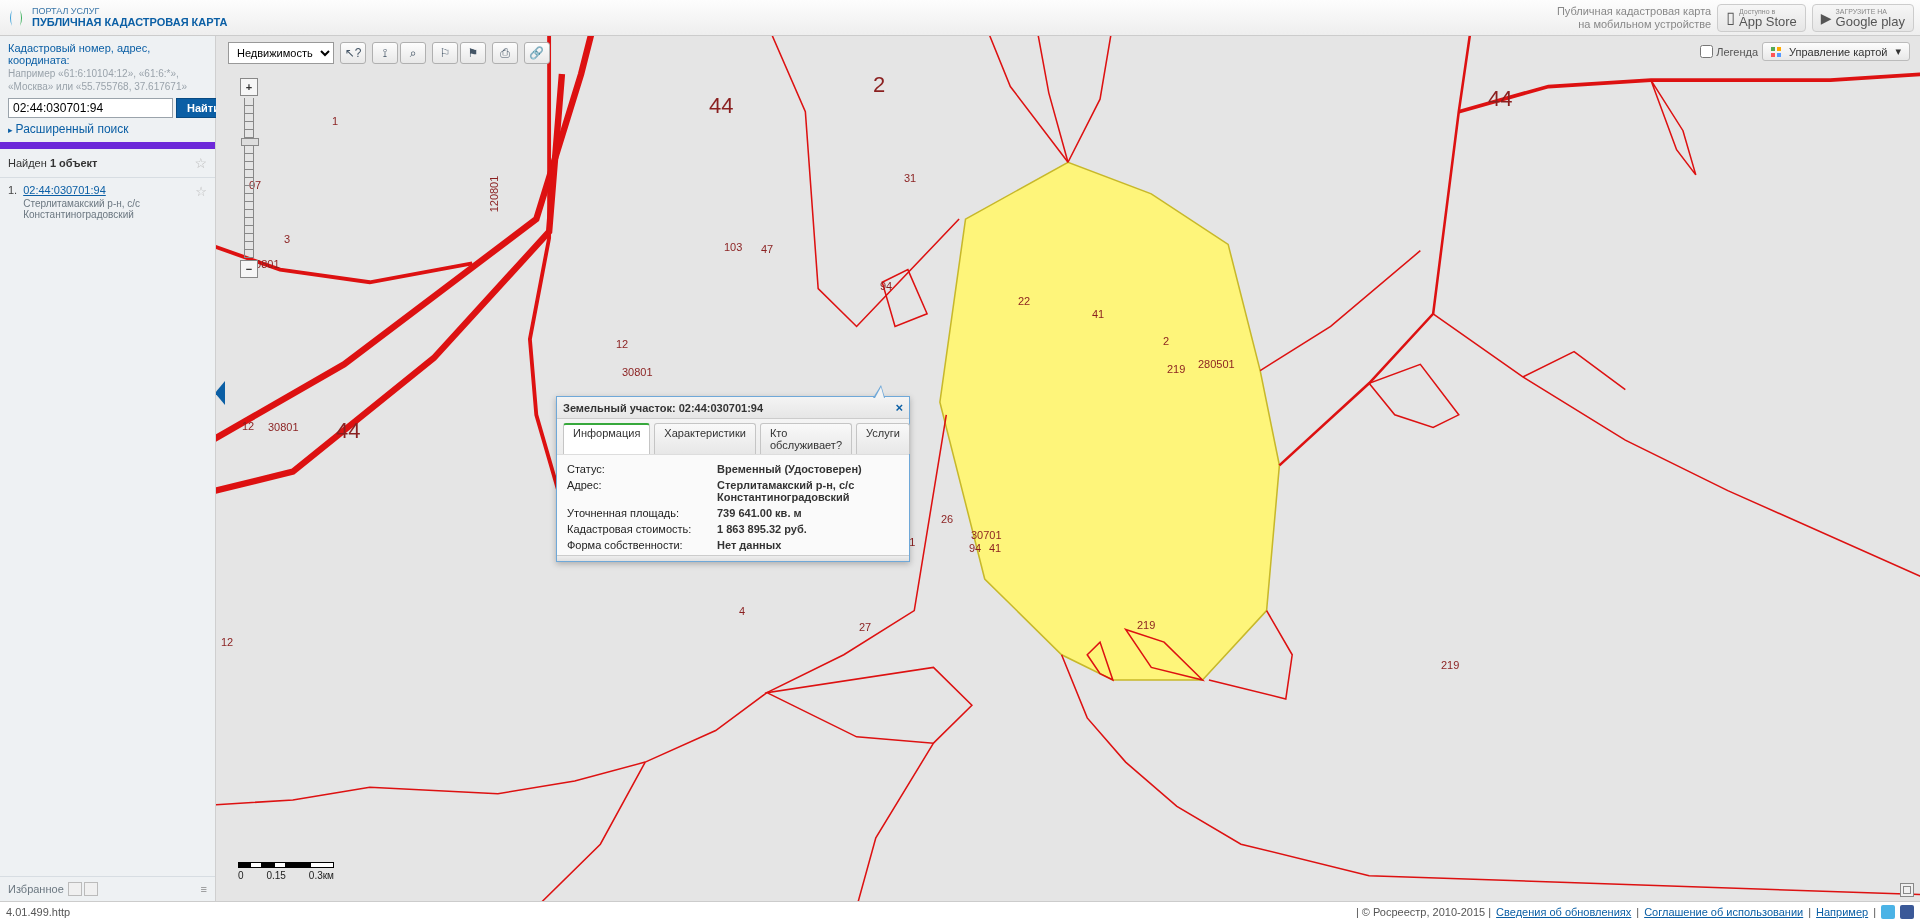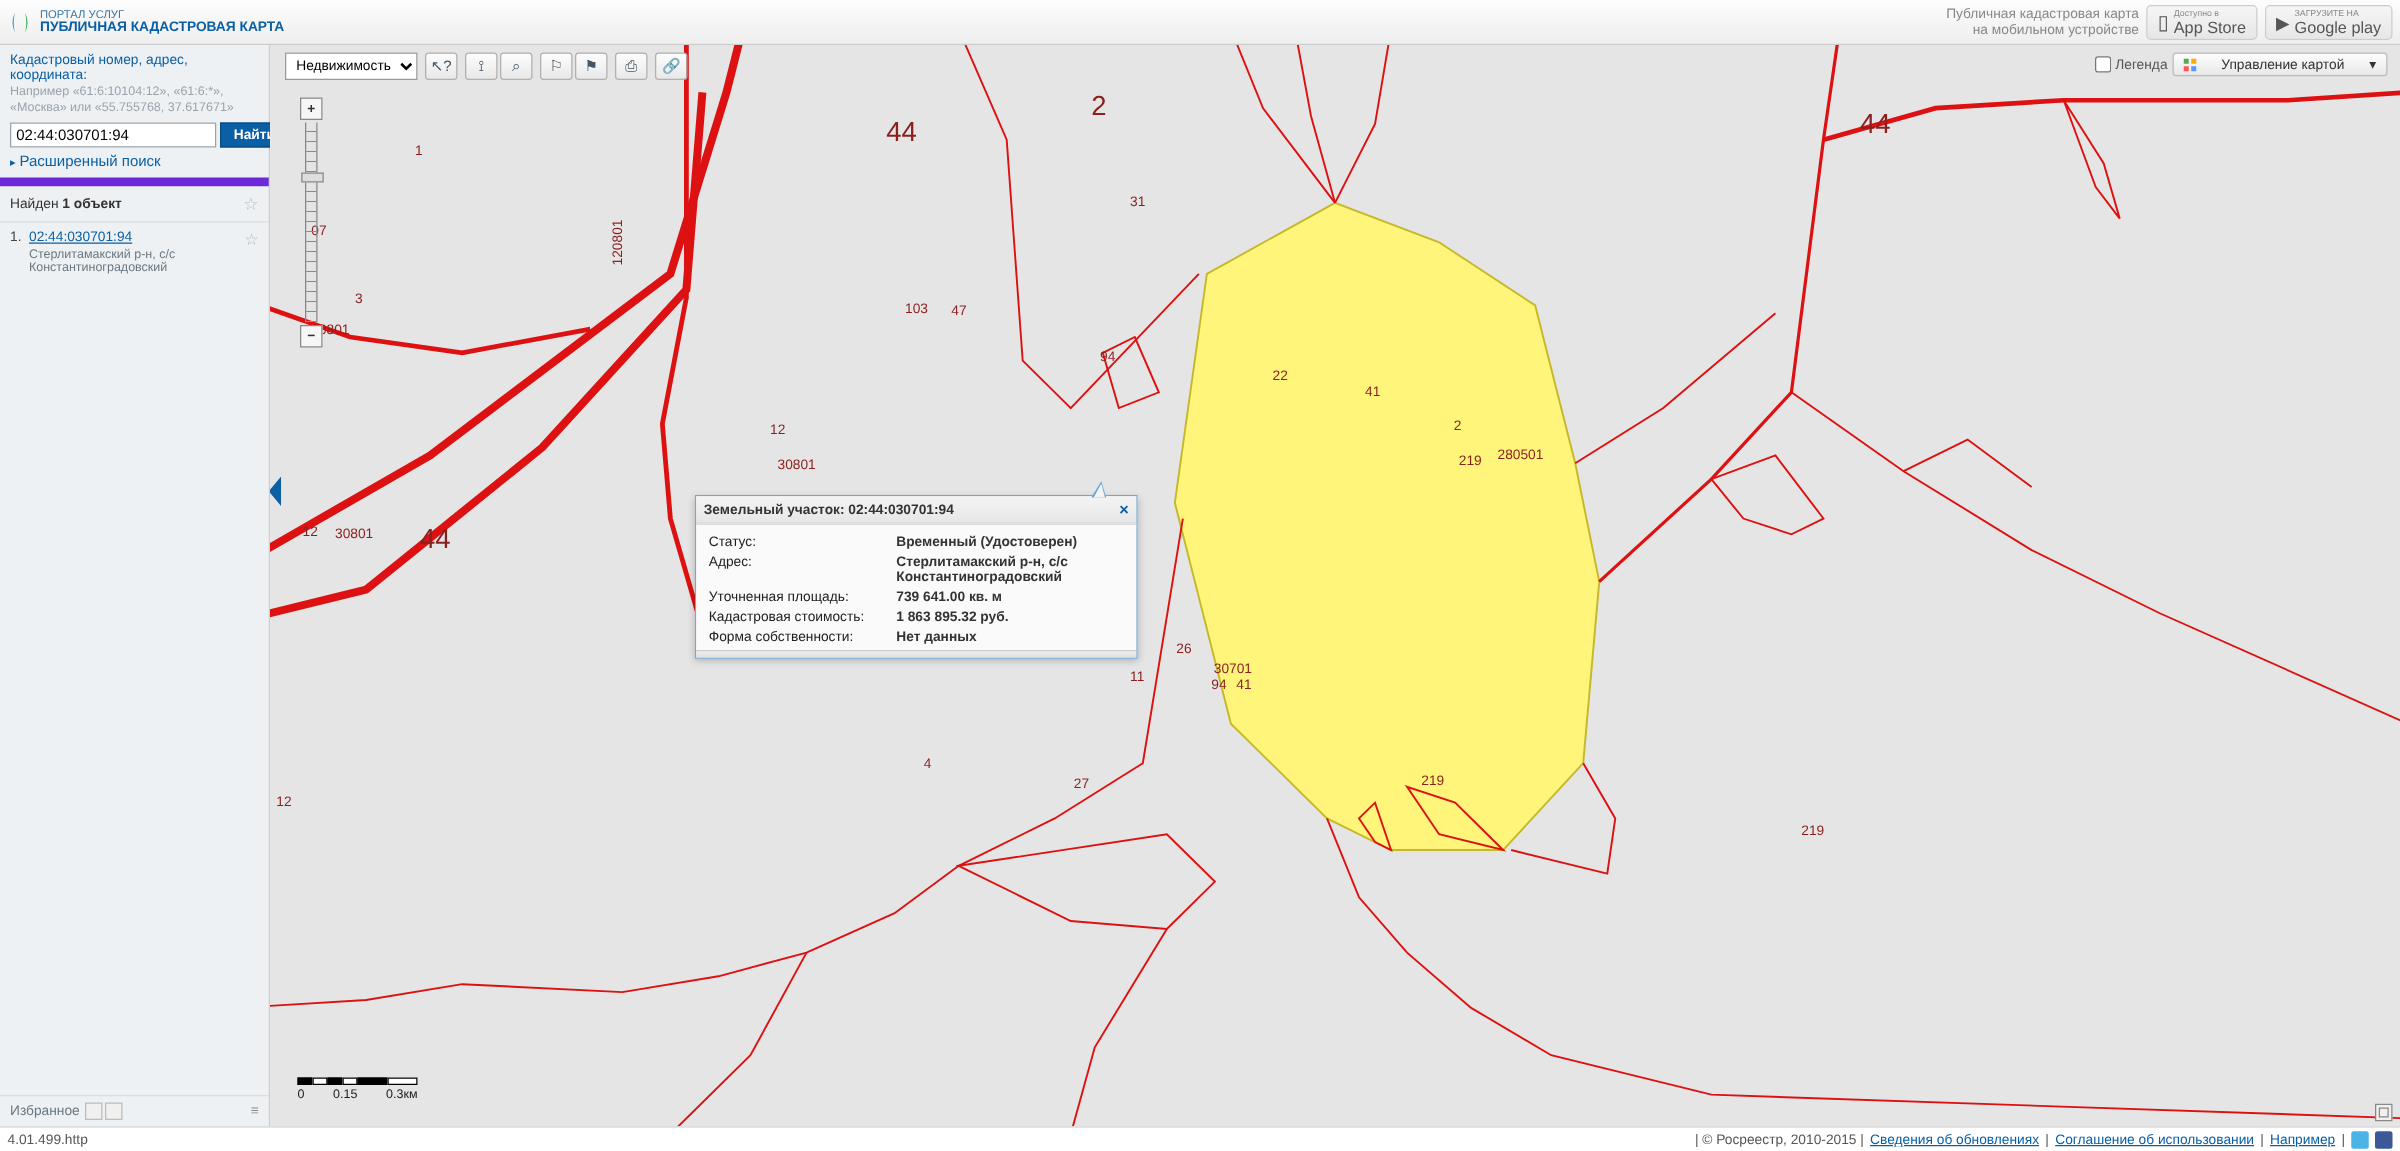--- a/index.html
+++ b/index.html
@@ -49,21 +49,21 @@
 .fav-block .collapse { margin-left: auto; color: #888; cursor: pointer; }
 
 
 .map-area { flex: 1; position: relative; background: #e5e5e5; overflow: hidden; }
 .map-toolbar { position: absolute; top: 6px; left: 12px; display: flex; gap: 6px; align-items: center; z-index: 20; }
 .tb-select { border: 1px solid #999; background: #fff; padding: 1px 4px; height: 22px; font-size: 11px; }
 .tb-group { display: flex; gap: 2px; }
 .tb-btn { width: 26px; height: 22px; border: 1px solid #b0b0b0; border-radius: 3px; background: linear-gradient(#fdfdfd,#e8e8e8); display: flex; align-items: center; justify-content: center; cursor: pointer; color: #456; font-size: 12px; }
 .tb-right { position: absolute; top: 6px; right: 10px; display: flex; gap: 4px; align-items: center; z-index: 20; }
 .legend-chk { display: flex; align-items: center; gap: 3px; font-size: 11px; color: #555; }
-.dropdown-btn { border: 1px solid #bbb; background: linear-gradient(#fdfdfd,#e8e8e8); padding: 2px 8px; display: flex; align-items: center; gap: 20px; border-radius: 3px; cursor: pointer; font-size: 11px; }
+.dropdown-btn { border: 1px solid #bbb; background: linear-gradient(#fdfdfd,#e8e8e8); padding: 2px 8px; display: flex; align-items: center; gap: 8px; border-radius: 3px; cursor: pointer; font-size: 11px; }
 .grid-icon { display:inline-block; width:10px; height:10px; }
 .grid-icon::before { content:""; display:block; width:10px; height:10px; background:
   linear-gradient(#5a5 0 0) 0 0/4px 4px no-repeat,
   linear-gradient(#fa0 0 0) 6px 0/4px 4px no-repeat,
   linear-gradient(#f55 0 0) 0 6px/4px 4px no-repeat,
   linear-gradient(#59f 0 0) 6px 6px/4px 4px no-repeat; }
 
 
 .zoom-ctrl { position: absolute; left: 24px; top: 42px; z-index: 18; display:flex; flex-direction:column; align-items:center; }
 .zoom-btn { width: 18px; height: 18px; border: 1px solid #888; background: #f6f6f6; font-weight: bold; text-align: center; line-height: 16px; cursor: pointer; }
@@ -277,21 +277,21 @@
         <div class="map-label big" style="left: 657px; top: 36px;">2</div>
         <div class="map-label big" style="left: 1272px; top: 50px;">44</div>
         <div class="map-label big" style="left: 120px; top: 382px;">44</div>
         <div class="map-label" style="left: 116px; top: 79px;">1</div>
         <div class="map-label" style="left: 260px; top: 152px; transform: rotate(-90deg);">120801</div>
         <div class="map-label" style="left: 33px; top: 143px;">07</div>
         <div class="map-label" style="left: 33px; top: 222px;">30801</div>
         <div class="map-label" style="left: 68px; top: 197px;">3</div>
         <div class="map-label" style="left: 508px; top: 205px;">103</div>
         <div class="map-label" style="left: 545px; top: 207px;">47</div>
-        <div class="map-label" style="left: 688px; top: 120px;">31</div>
+        <div class="map-label" style="left: 688px; top: 136px;">31</div>
         <div class="map-label" style="left: 664px; top: 244px;">94</div>
         <div class="map-label" style="left: 802px; top: 259px;">22</div>
         <div class="map-label" style="left: 876px; top: 272px;">41</div>
         <div class="map-label" style="left: 947px; top: 299px;">2</div>
         <div class="map-label" style="left: 982px; top: 322px;">280501</div>
         <div class="map-label" style="left: 951px; top: 327px;">219</div>
         <div class="map-label" style="left: 400px; top: 302px;">12</div>
         <div class="map-label" style="left: 406px; top: 330px;">30801</div>
         <div class="map-label" style="left: 52px; top: 385px;">30801</div>
         <div class="map-label" style="left: 26px; top: 384px;">12</div>
@@ -306,20 +306,26 @@
         <div class="map-label" style="left: 5px; top: 600px;">12</div>
         <div class="map-label" style="left: 1225px; top: 623px;">219</div>
       </div>
 
     <div class="popup">
       <div class="popup-arrow"></div>
       <div class="popup-title">
         <span>Земельный участок: 02:44:030701:94</span>
         <span class="popup-close">×</span>
       </div>
+      <div class="popup-tabs">
+        <div class="tab active">Информация</div>
+        <div class="tab">Характеристики</div>
+        <div class="tab">Кто обслуживает?</div>
+        <div class="tab">Услуги</div>
+      </div>
       <div class="popup-body" id="popup-rows">
           <div class="info-row">
             <div class="info-key">Статус:</div>
             <div class="info-val">Временный (Удостоверен)</div>
           </div>
           <div class="info-row">
             <div class="info-key">Адрес:</div>
             <div class="info-val">Стерлитамакский р-н, с/с Константиноградовский</div>
           </div>
           <div class="info-row">

